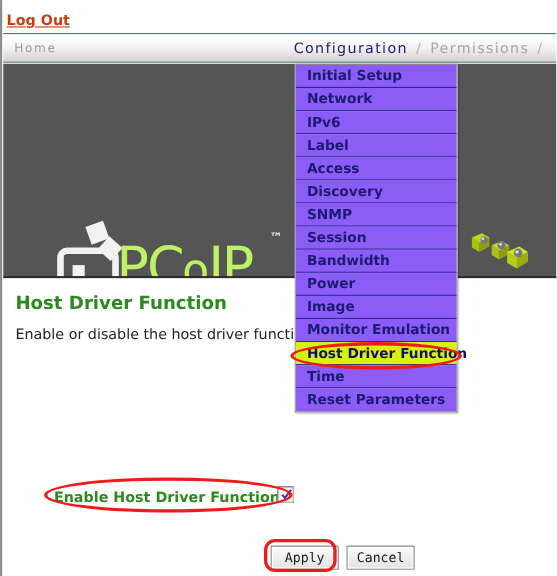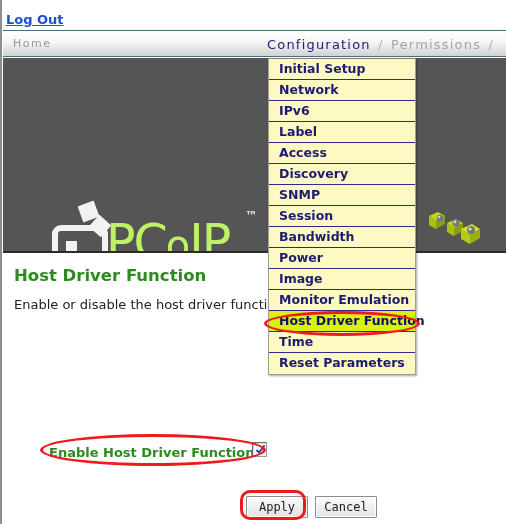--- a/index.html
+++ b/index.html
@@ -29,21 +29,21 @@
   .logout-row {
     position: absolute;
     left: 3px; top: 12px;
     width: 500px; height: 20px;
   }
   .logout-link {
     position: absolute;
     left: 3px; top: 0px;
     font-size: 13px;
     font-weight: bold;
-    color: #1d4ed8;
+    color: #c2410c;
     text-decoration: underline;
     letter-spacing: 0px;
     white-space: nowrap;
   }
   .logout-rule {
     position: absolute;
     left: 0px; top: 18px;
     width: 503px; height: 1px;
     background: #4a6f7a;
   }
@@ -244,21 +244,21 @@
   }
   .menu-item {
     position: relative;
     height: 21px;
     line-height: 20px;
     padding-left: 10px;
     font-size: 12.5px;
     font-weight: bold;
     color: #1b1b72;
     border-bottom: 1px solid #2b2b8a;
-    background: #fef9c3;
+    background: #8b5cf6;
     white-space: nowrap;
     cursor: default;
   }
   .menu-item:last-child { border-bottom: none; }
   .menu-item.selected {
     background: #d9f20a;
     color: #111168;
   }
 
   

